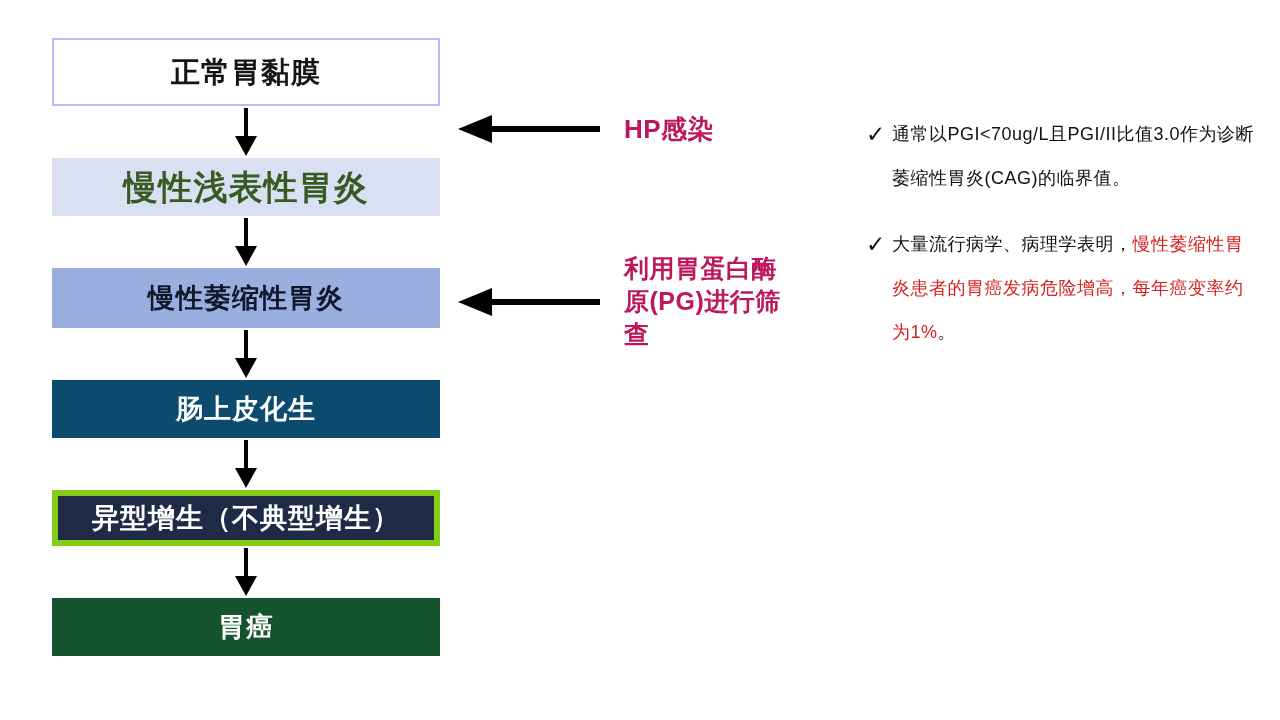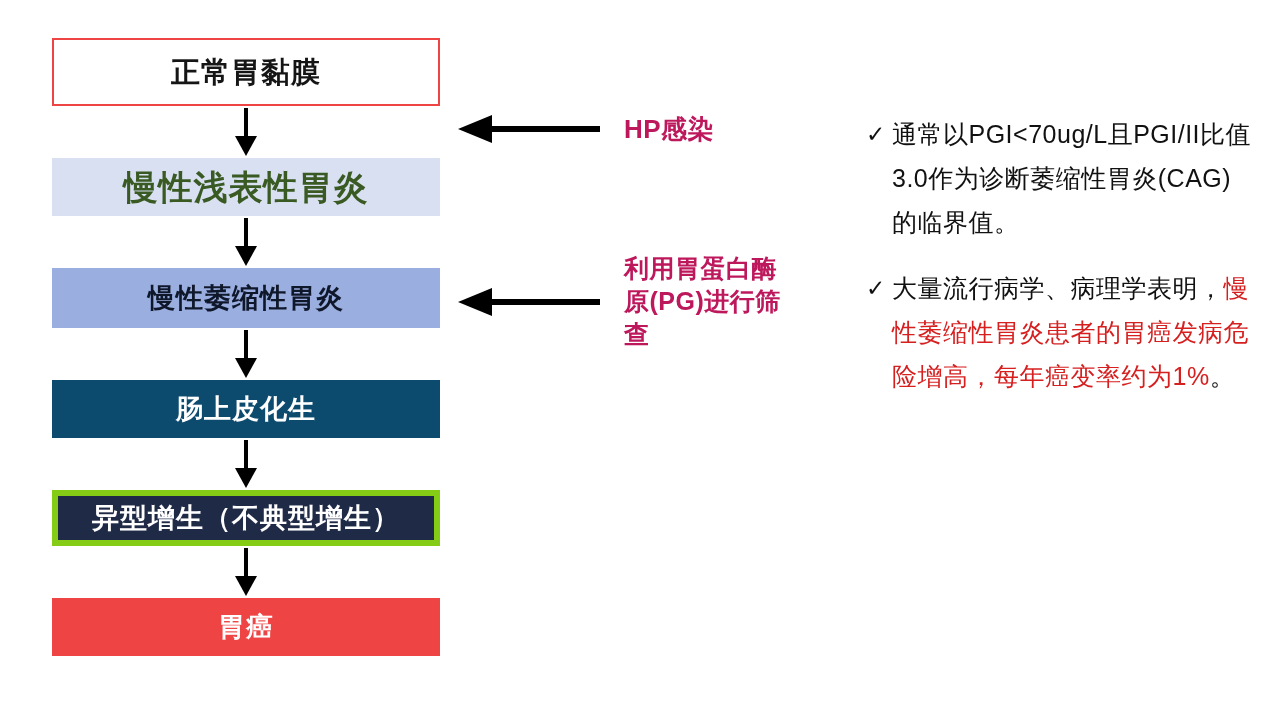--- a/index.html
+++ b/index.html
@@ -37,21 +37,21 @@
 
   .flow-box .flow-label {
     display: block;
     line-height: 1;
   }
 
   
   .box-normal {
     height: 68px;
     background: #ffffff;
-    border: 2px solid #ef4444;
+    border: 2px solid #c4b5fd;
     color: #151515;
     font-size: 29px;
   }
   .box-superficial {
     height: 58px;
     background: #d9e0f2;
     color: #3a5a24;
     font-size: 34px;
   }
   .box-atrophic {
@@ -68,21 +68,21 @@
   }
   .box-dysplasia {
     height: 56px;
     background: #1f2a47;
     border: 6px solid #84cc16;
     color: #ffffff;
     font-size: 27px;
   }
   .box-cancer {
     height: 58px;
-    background: #ef4444;
+    background: #14532d;
     color: #ffffff;
     font-size: 27px;
   }
 
   
   .connector {
     width: 388px;
     display: flex;
     justify-content: center;
   }
@@ -138,21 +138,21 @@
     margin-bottom: 22px;
   }
   .note-check {
     flex: none;
     width: 26px;
     font-size: 23px;
     line-height: 44px;
     color: #111111;
   }
   .note-body {
-    font-size: 25px;
+    font-size: 18px;
     line-height: 44px;
     color: #111111;
     letter-spacing: 0.5px;
   }
   .note-body .em-red { color: #d62020; }
 </style>
 </head>
 <body>
 
 <div id="flow-chart">

